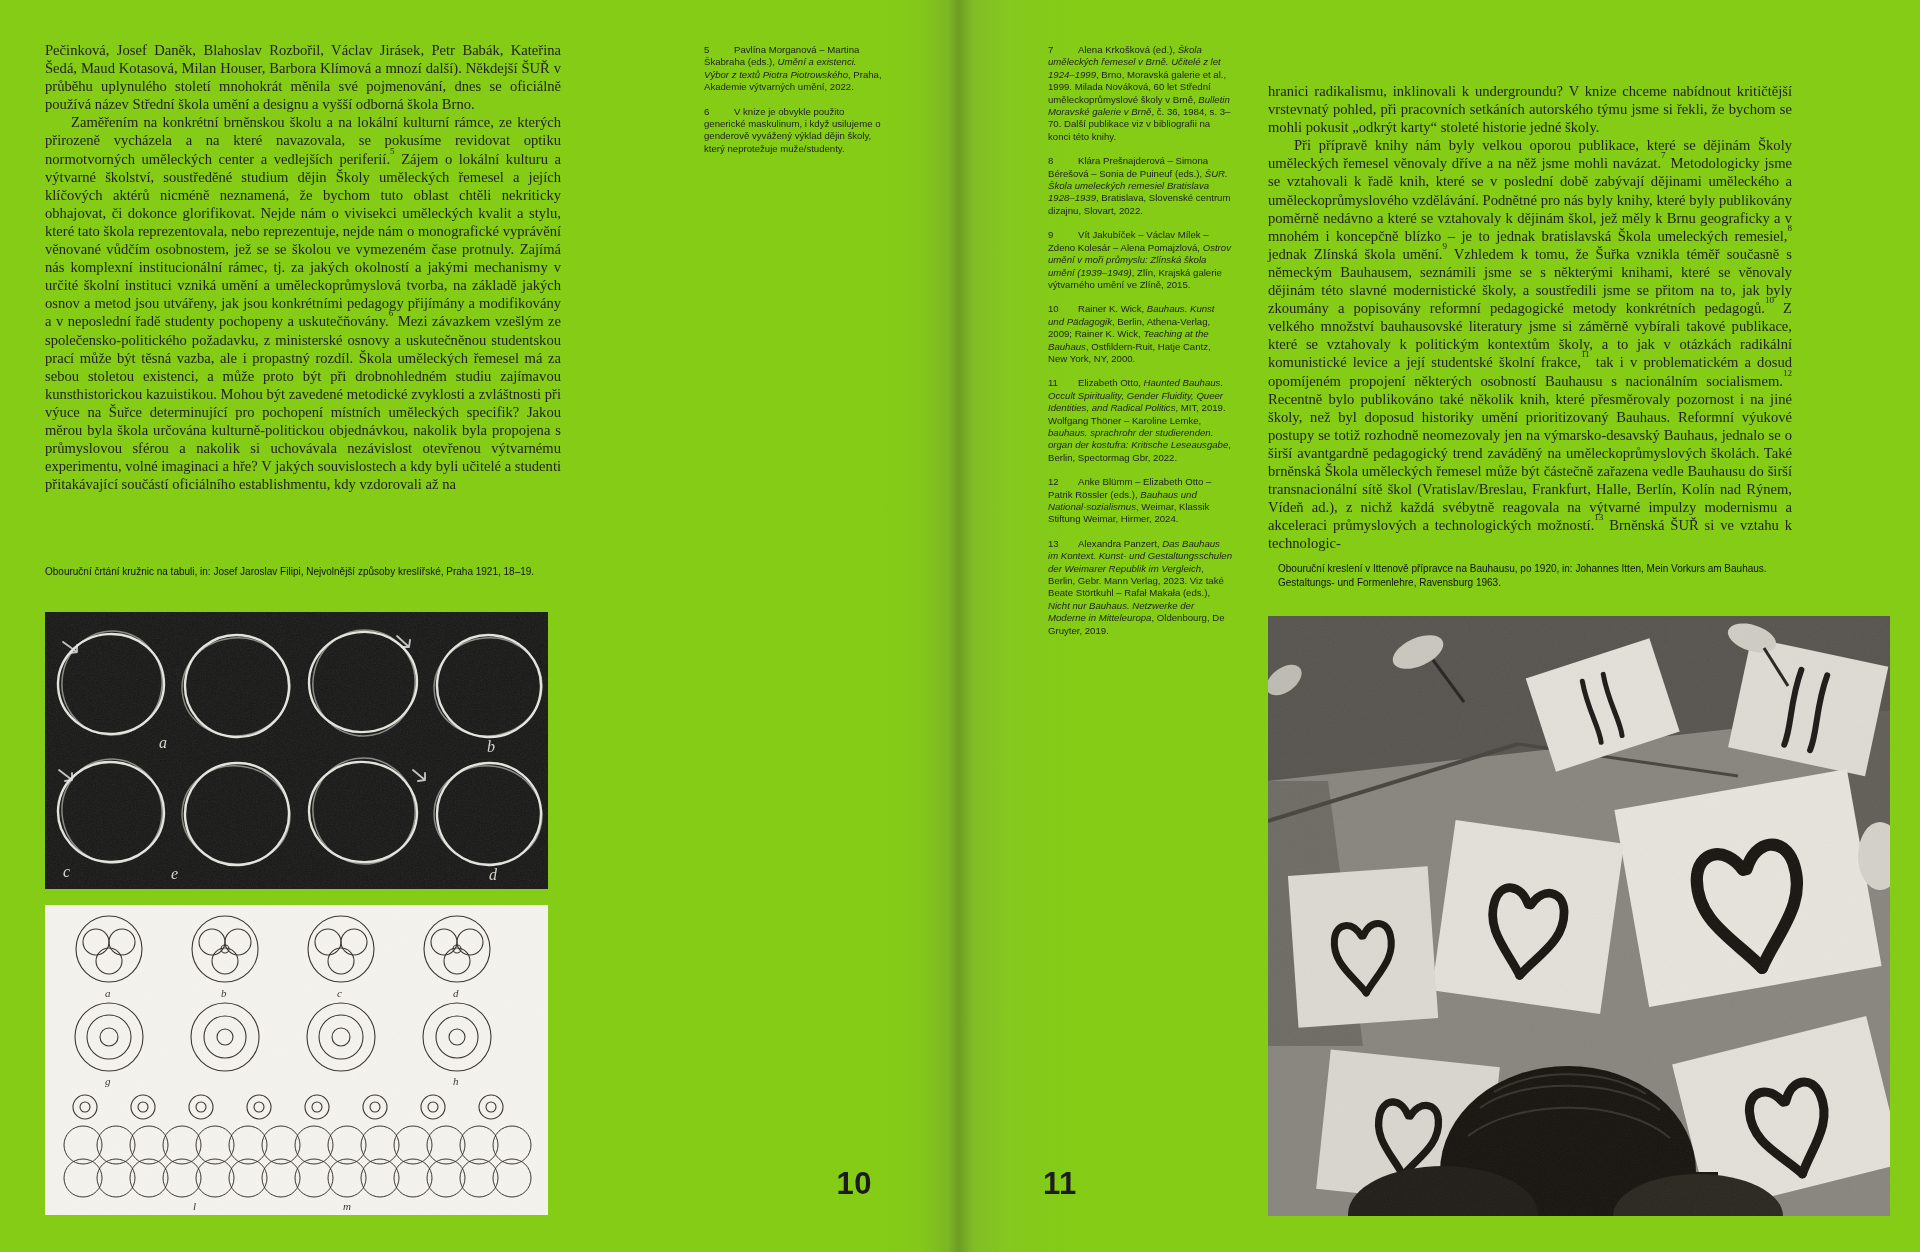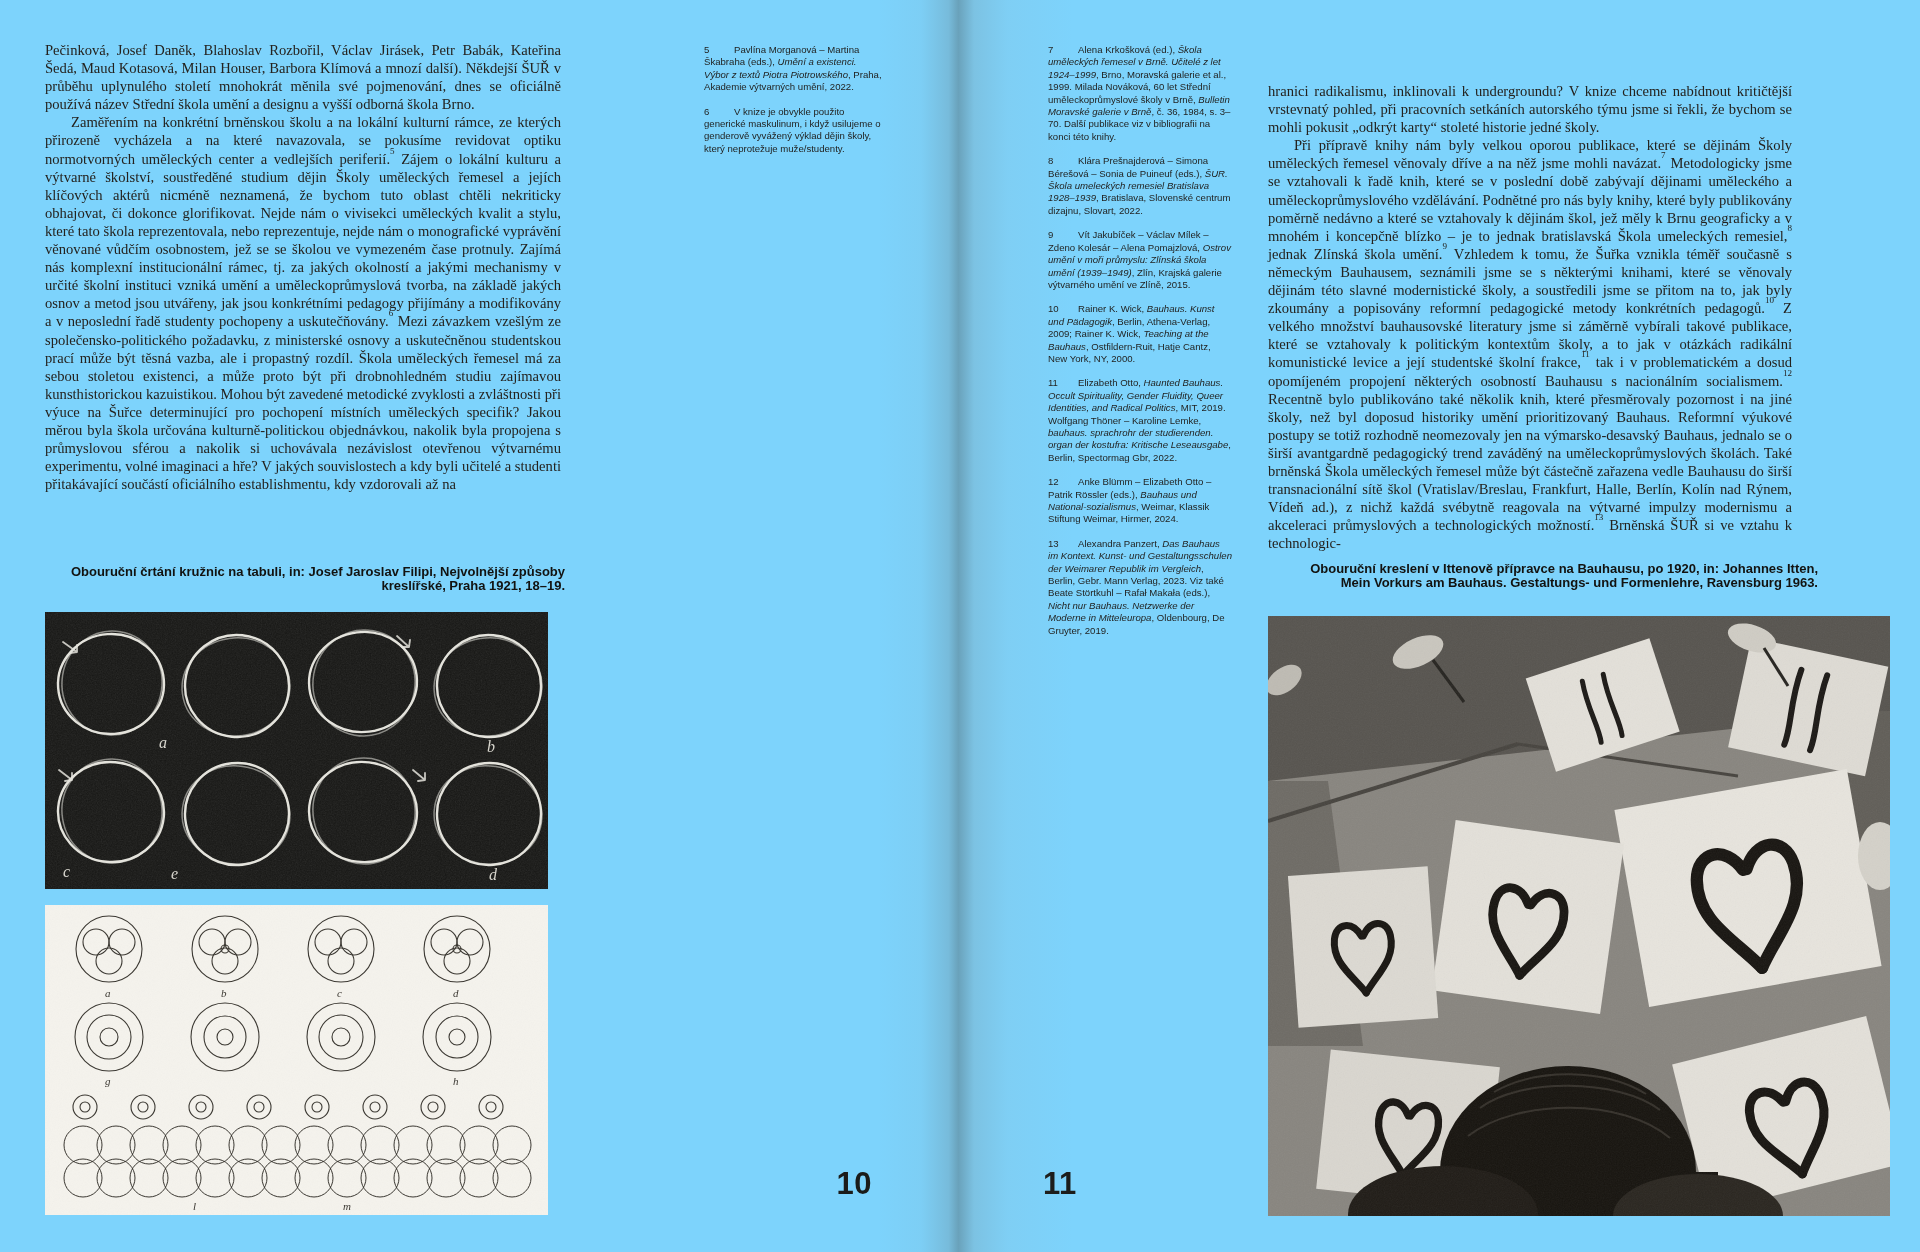--- a/index.html
+++ b/index.html
@@ -1,32 +1,32 @@
 <!DOCTYPE html>
 <html lang="cs"><head>
 <meta charset="utf-8">
 <style>
   html,body{margin:0;padding:0;}
   body{background:#ffffff;}
-  .spread{position:relative;width:1920px;height:1252px;background:#7dd3fc;overflow:hidden;}
+  .spread{position:relative;width:1920px;height:1252px;background:#84cc16;overflow:hidden;}
 
   .body-col{position:absolute;text-align:justify;color:#24221e;
     font-family:"Liberation Serif","DejaVu Serif",serif;font-size:14.6px;line-height:18.1px;}
   .body-col p{margin:0;}
   .body-col p.indent{text-indent:26px;}
   .body-col sup{font-size:62%;line-height:0;position:relative;top:-0.45em;letter-spacing:0;}
 
   .fn-col{position:absolute;color:#1f1f1d;
     font-family:"Liberation Sans","DejaVu Sans",sans-serif;font-size:9.6px;line-height:12.4px;}
   .fn{margin:0 0 12px 0;}
   .fn .num{display:inline-block;width:30px;}
   .fn i{font-style:italic;}
 
   .caption{position:absolute;color:#121210;font-family:"Liberation Sans","DejaVu Sans",sans-serif;
-    font-size:13px;line-height:13.6px;font-weight:bold;text-align:right;}
+    font-size:10px;line-height:13.6px;font-weight:normal;}
 
   figure{position:absolute;margin:0;padding:0;}
   figure svg{display:block;}
 
   .pagenum{position:absolute;top:1166px;color:#1b1b19;
     font-family:"Liberation Sans","DejaVu Sans",sans-serif;font-size:31px;font-weight:700;letter-spacing:.5px;}
   #pn-left{left:778px;width:94px;text-align:right;}
   #pn-right{left:1043px;}
 
   .gutter{position:absolute;left:878px;top:0;width:196px;height:1252px;pointer-events:none;

